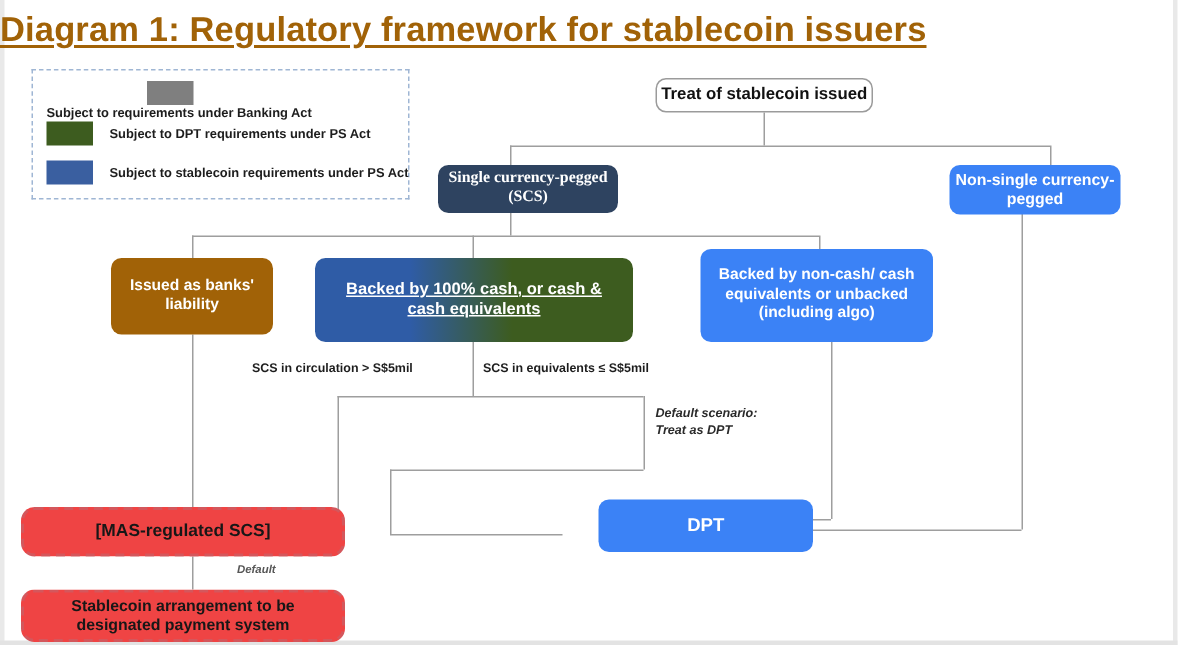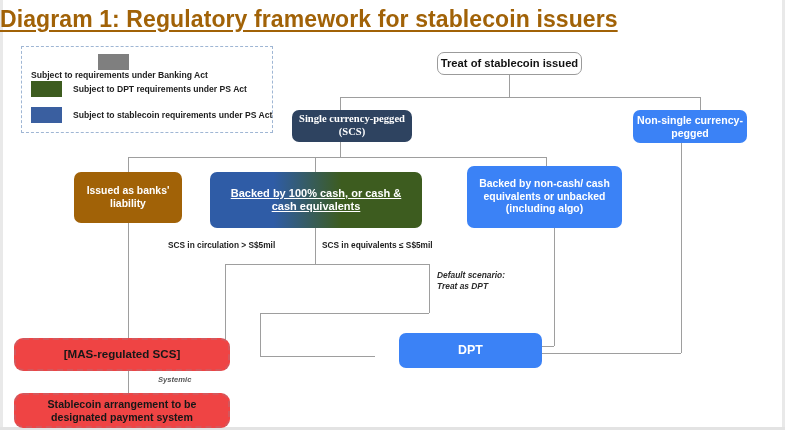--- a/index.html
+++ b/index.html
@@ -169,15 +169,15 @@
   <div class="node node-solid node-green" style="left:375px;top:333px;width:143px;height:35px;font-size:12.4px;font-weight:bold;margin-left:24px;">DPT</div>
 
 
   <div class="ann" style="left:168px;top:240px;">SCS in circulation &gt; S$5mil</div>
 
   <div class="ann" style="left:322px;top:240px;">SCS in equivalents ≤ S$5mil</div>
 
 
   <div class="ann-it" style="left:437px;top:270px;width:86px;font-style:italic;">Default scenario: Treat as DPT</div>
 
-  <div class="ann-sys" style="left:158px;top:375px;">Systemic</div>
+  <div class="ann-sys" style="left:158px;top:375px;">Default</div>
 
 </div>
 
 </body></html>

